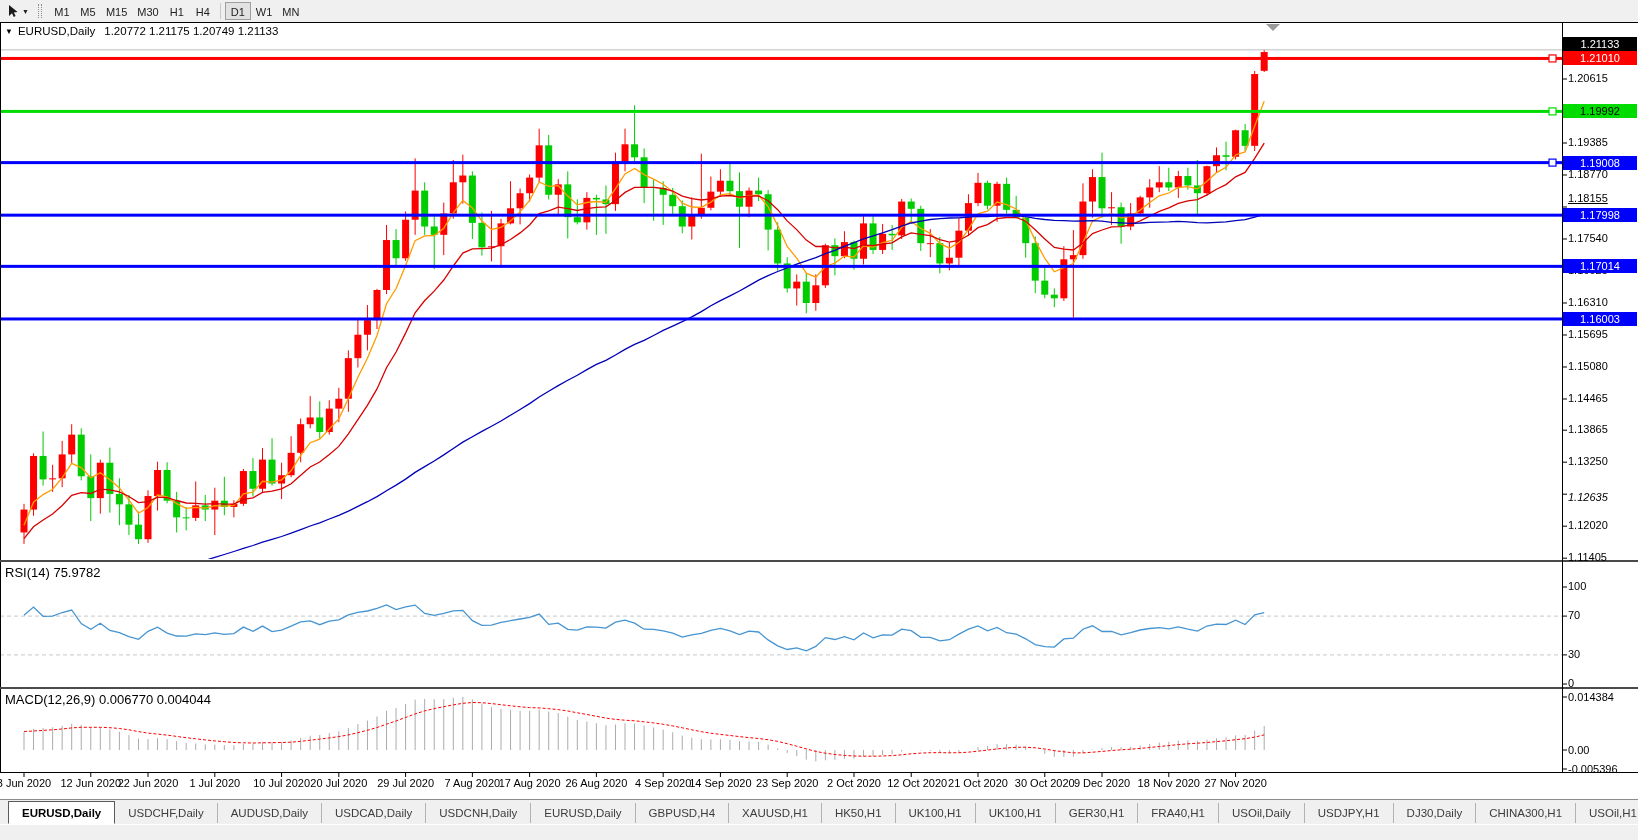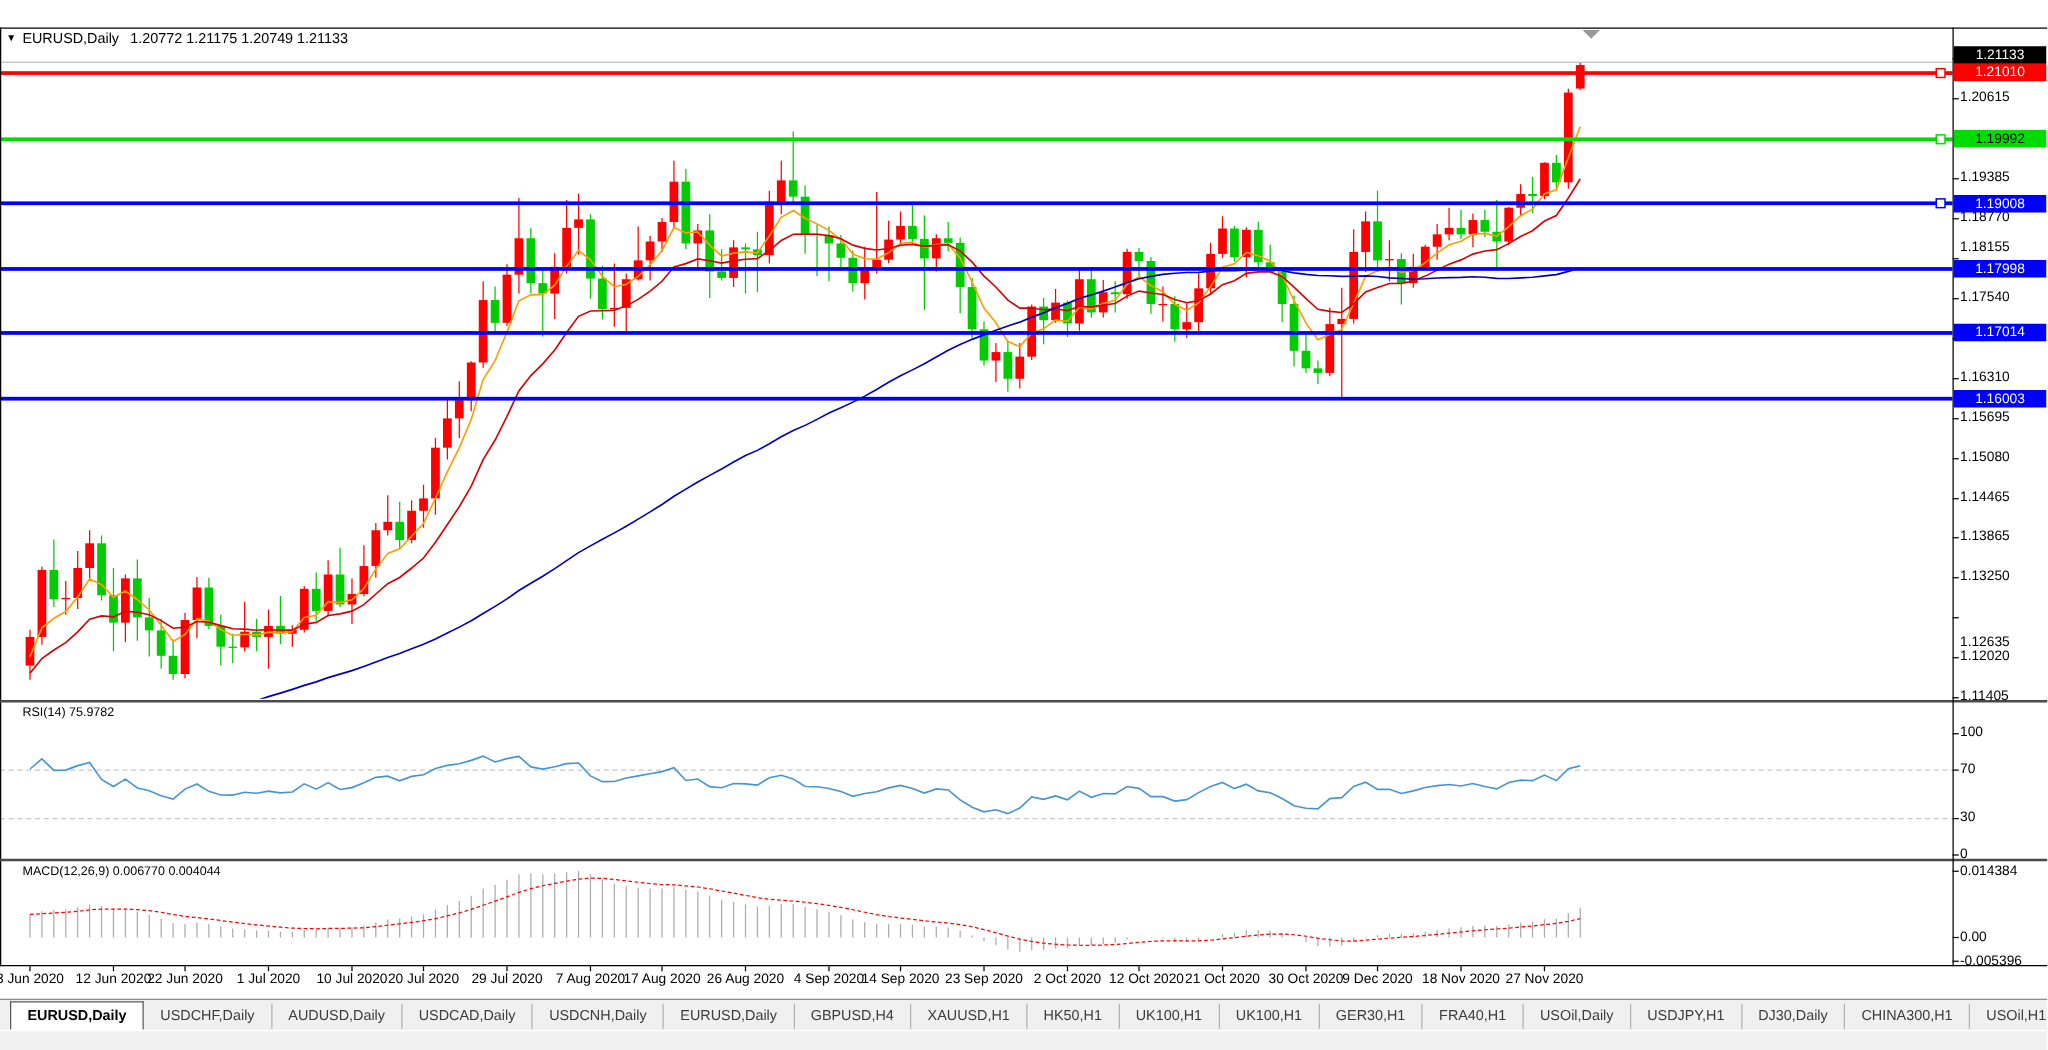--- a/index.html
+++ b/index.html
@@ -13,40 +13,63 @@
   .tool-btn .caret{font-size:7px;color:#222;margin-left:3px}
   .grip{height:14px;width:4px;border-left:1px dotted #8a8a8a;border-right:1px dotted #8a8a8a;margin:0 7px 0 5px}
   .tf{min-width:26px;text-align:center;font-size:11px;color:#222;height:18px;line-height:18px;padding:0 4px;border:1px solid transparent}
   .tf.active{background:#e2e2e2;border:1px solid #9f9f9f}
   .tbsep{width:1px;height:16px;background:#c9c9c9;margin:0 4px}
 
   
   .chart-title{position:absolute;left:5px;top:25px;font-size:11.5px;color:#000;z-index:5;white-space:nowrap}
   .chart-title .caret{font-size:8px;margin-right:5px;vertical-align:1px}
   .chart-title .ohlc{margin-left:9px}
-  .panel-label{position:absolute;left:18px;font-size:10px;color:#000;z-index:5;white-space:nowrap}
+  .panel-label{position:absolute;left:5px;font-size:13px;color:#000;z-index:5;white-space:nowrap}
 
   svg#cv{position:absolute;left:0;top:0;z-index:1}
 
   .gutter-label{position:absolute;left:1568px;font-size:11px;color:#000;z-index:3;white-space:nowrap}
   .badge{position:absolute;left:1563px;width:74px;height:14px;font-size:11px;text-align:center;line-height:14px;z-index:4;white-space:nowrap}
   .date-label{position:absolute;top:777px;font-size:11px;color:#000;transform:translateX(-50%);z-index:3;white-space:nowrap}
 
   
   .tabbar{position:absolute;left:0;top:799px;width:1638px;height:25px;background:#f0f0f0;border-top:1px solid #8c8c8c;display:flex;align-items:flex-end;z-index:6;padding-left:8px}
   .tab{height:20px;line-height:20px;padding:0 13px;font-size:11.5px;color:#3c3c3c;border-right:1px solid #b2b2b2;margin-bottom:1px;white-space:nowrap;cursor:default}
   .tab.active{background:#fff;border:1px solid #5a5a5a;border-bottom:1px solid #fff;font-weight:bold;color:#000;height:23px;line-height:22px;margin-bottom:0}
 
   .statusbar{position:absolute;left:0;top:824px;width:1638px;height:16px;background:#f0f0f0;border-top:1px solid #fff;z-index:6}
 </style>
 </head>
 <body>
 
 <div id="stage">
 
+  <div class="toolbar">
+    <span class="tool-btn">
+      <svg width="11" height="13" viewBox="0 0 11 13">
+        <path d="M1,0 L1,11 L4,8.2 L5.8,12 L7.6,11.1 L5.8,7.4 L9.6,7 Z" fill="#1a1a1a"></path>
+      </svg>
+      <span class="caret">▼</span>
+    </span>
+    <span class="grip"></span>
+    <span id="tfGroupA" style="display:flex">
+        <div class="tf">M1</div>
+        <div class="tf">M5</div>
+        <div class="tf">M15</div>
+        <div class="tf">M30</div>
+        <div class="tf">H1</div>
+        <div class="tf">H4</div>
+      </span>
+    <span class="tbsep"></span>
+    <span id="tfGroupB" style="display:flex">
+        <div class="tf active">D1</div>
+        <div class="tf">W1</div>
+        <div class="tf">MN</div>
+      </span>
+  </div>
 
   <svg id="cv" width="1638" height="800">
       <defs>
         <clipPath id="mainClip">
           <rect x="0" y="23" width="1562" height="536"></rect>
         </clipPath>
         <clipPath id="rsiClip">
           <rect x="0" y="563" width="1562" height="123"></rect>
         </clipPath>
         <clipPath id="macdClip">
@@ -530,30 +553,30 @@
   </div>
 
   <div class="panel-label" style="top:565px">RSI(14) 75.9782</div>
   <div class="panel-label" style="top:692px">MACD(12,26,9) 0.006770 0.004044</div>
 
   <div id="gutter">
       <div class="gutter-label" style="top: 40.0046px;">1.21230</div>
       <div class="gutter-label" style="top: 72.0031px;">1.20615</div>
       <div class="gutter-label" style="top: 136px;">1.19385</div>
       <div class="gutter-label" style="top: 167.998px;">1.18770</div>
-      <div class="gutter-label" style="top: 192px;">1.18155</div>
+      <div class="gutter-label" style="top: 192px; text-decoration: underline;">1.18155</div>
       <div class="gutter-label" style="top: 231.995px;">1.17540</div>
       <div class="gutter-label" style="top: 263.994px;">1.16925</div>
       <div class="gutter-label" style="top: 295.992px; text-align: center;">1.16310</div>
       <div class="gutter-label" style="top: 327.991px;">1.15695</div>
       <div class="gutter-label" style="top: 359.989px;">1.15080</div>
       <div class="gutter-label" style="top: 391.988px;">1.14465</div>
       <div class="gutter-label" style="top: 423.206px; text-align: right;">1.13865</div>
       <div class="gutter-label" style="top: 455.204px;">1.13250</div>
-      <div class="gutter-label" style="top: 508px;">1.12635</div>
+      <div class="gutter-label" style="top: 491px; font-style: italic;">1.12635</div>
       <div class="gutter-label" style="top: 519.201px;">1.12020</div>
       <div class="gutter-label" style="top: 551.199px;">1.11405</div>
       <div class="badge" style="top: 51.4513px; background: rgb(255, 0, 0); color: rgb(255, 255, 255);">1.21010</div>
       <div class="badge" style="top: 104.418px; background: rgb(0, 220, 0); color: rgb(0, 0, 0);">1.19992</div>
       <div class="badge" style="top: 155.615px; background: rgb(0, 0, 255); color: rgb(255, 255, 255);">1.19008</div>
       <div class="badge" style="top: 208.166px; background: rgb(0, 0, 255); color: rgb(255, 255, 255);">1.17998</div>
       <div class="badge" style="top: 259.363px; background: rgb(0, 0, 255); color: rgb(255, 255, 255);">1.17014</div>
       <div class="badge" style="top: 311.965px; background: rgb(0, 0, 255); color: rgb(255, 255, 255);">1.16003</div>
       <div class="badge" style="top: 36.9513px; background: rgb(0, 0, 0); color: rgb(255, 255, 255);">1.21133</div>
       <div class="gutter-label" style="top: 580px;">100</div>

